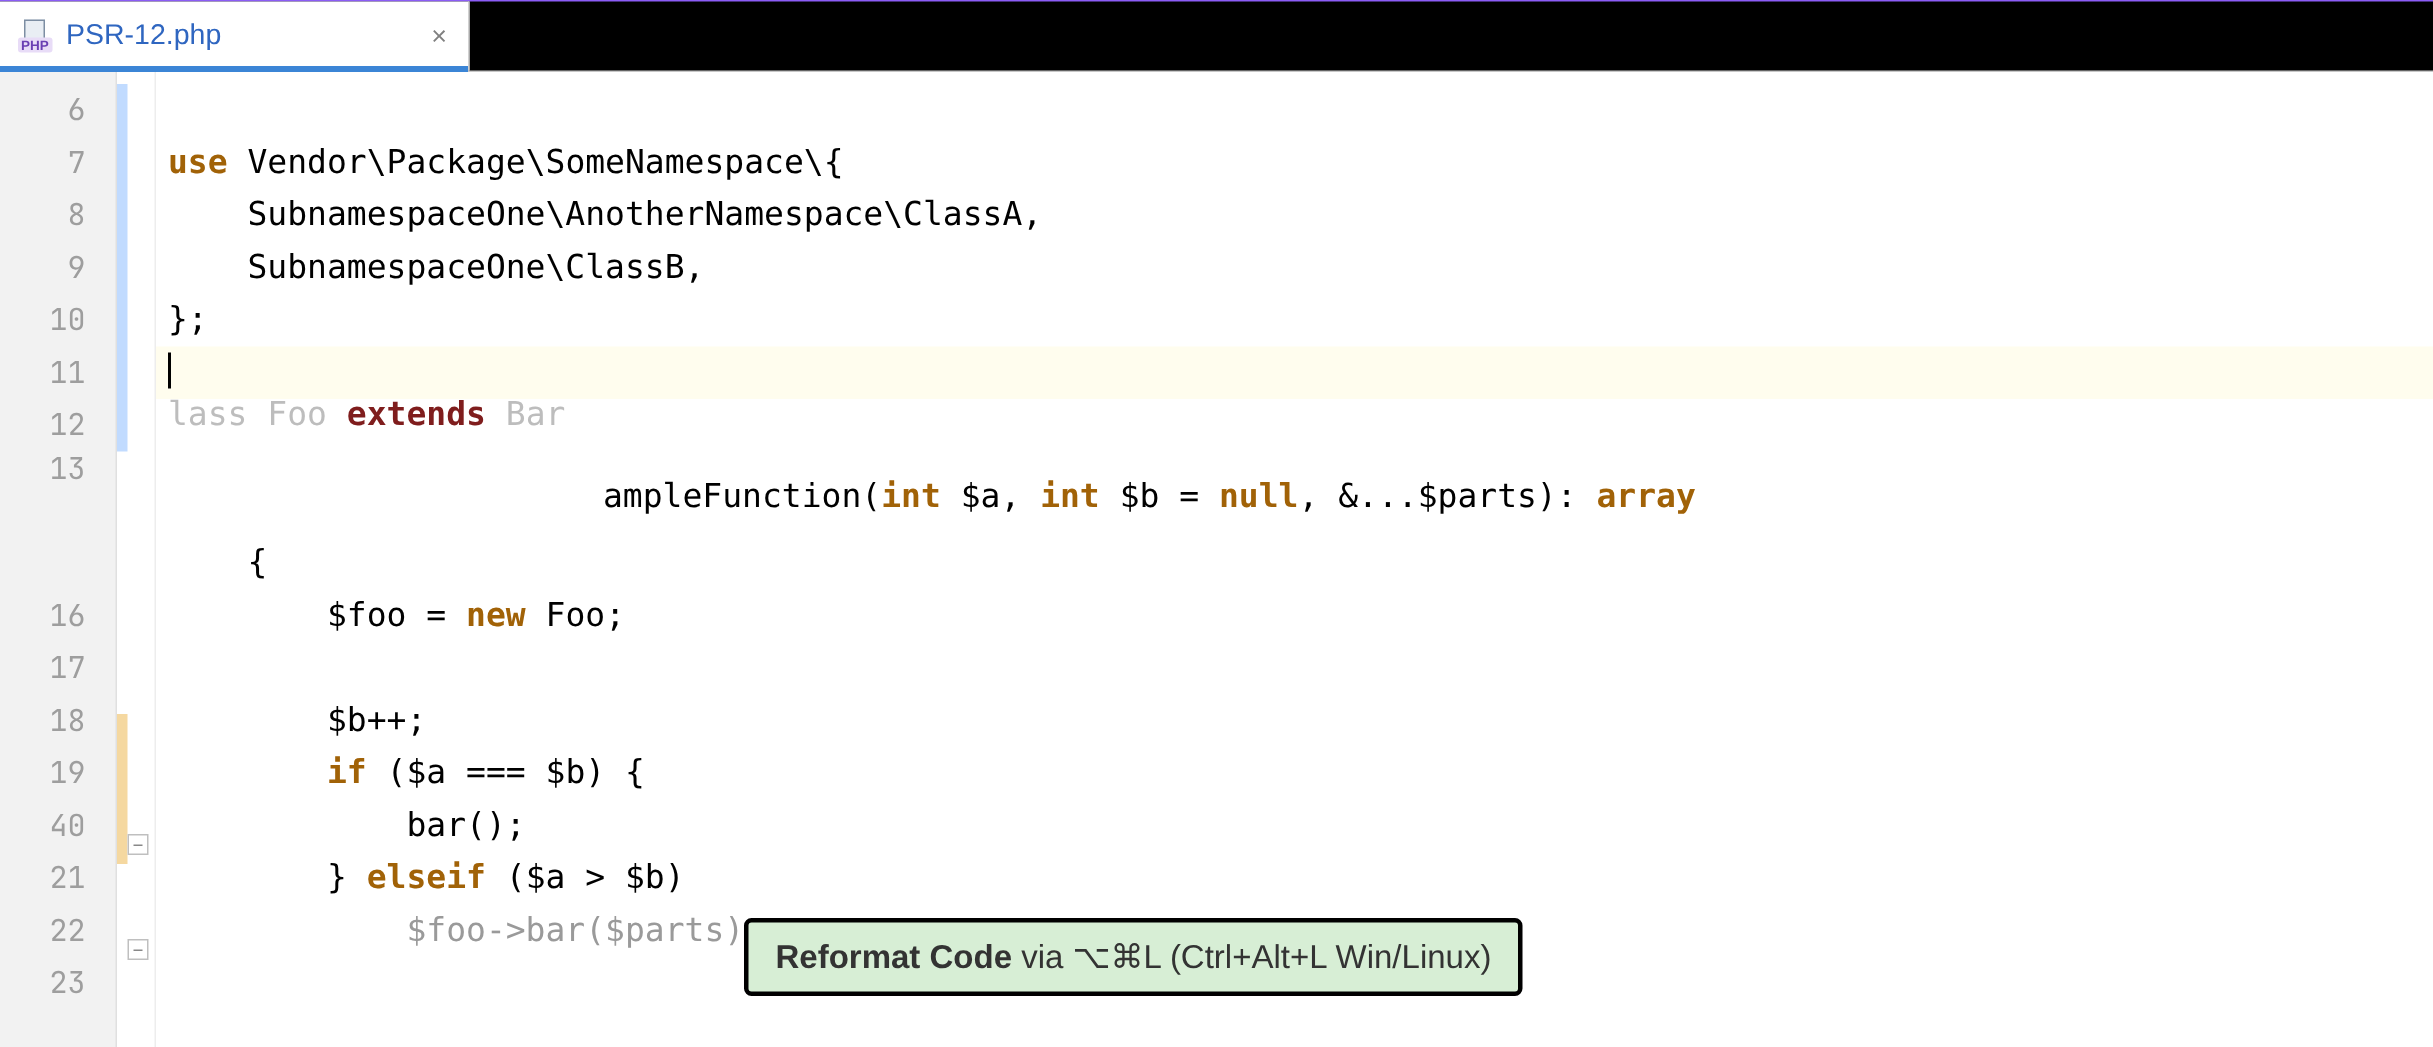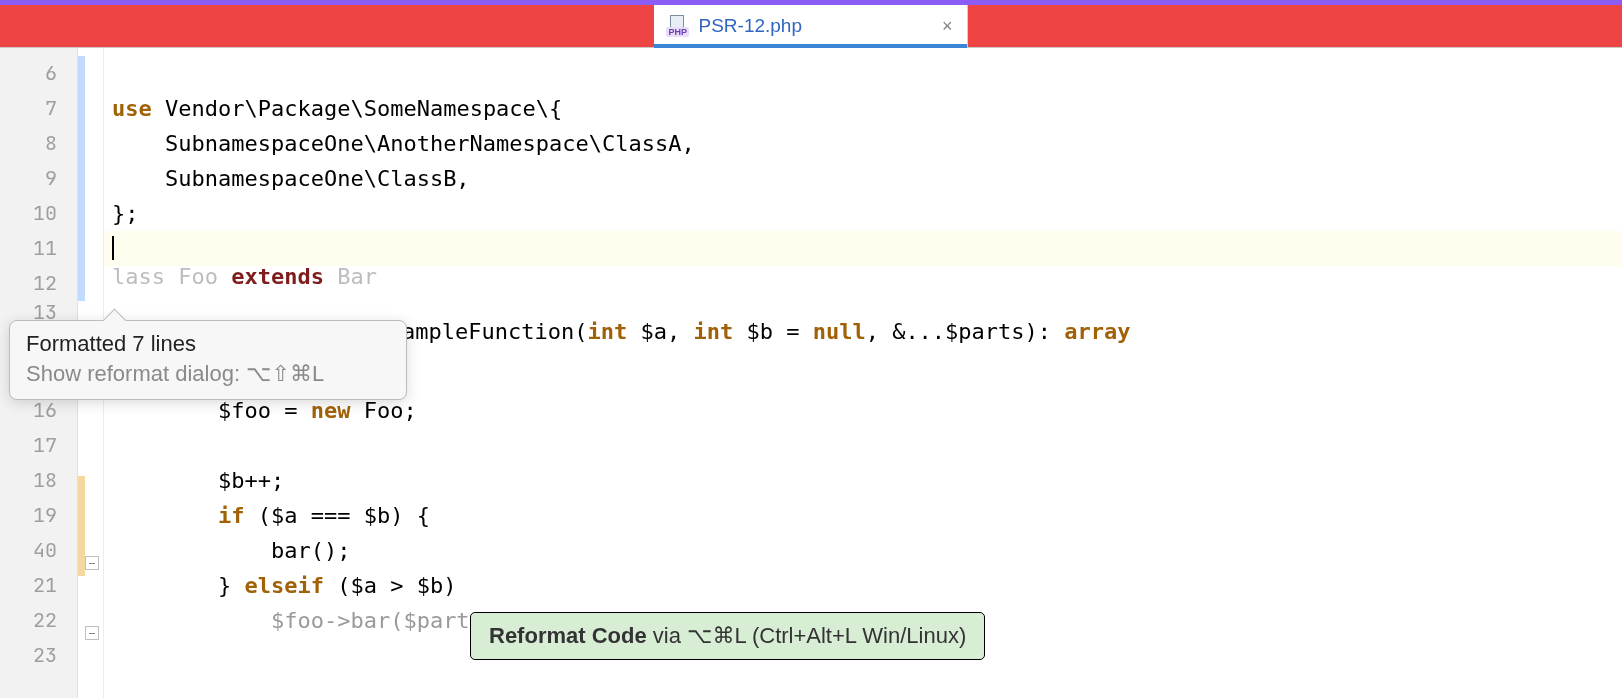--- a/index.html
+++ b/index.html
@@ -1,20 +1,20 @@
 <!DOCTYPE html>
 <html><head>
 <meta charset="utf-8">
 <style>
   * { box-sizing: border-box; margin: 0; padding: 0; }
   html, body { width: 1622px; height: 698px; overflow: hidden; font-family: -apple-system, BlinkMacSystemFont, "Segoe UI", sans-serif; background: #fff; }
   .mono { font-family: "JetBrains Mono", "Menlo", "Consolas", monospace; }
 
   
-  .tabbar { height: 48px; background: #ef4444; border-top: 5px solid #8b5cf6; border-bottom: 1px solid #c8c8c8; display: flex; align-items: stretch; justify-content: center; }
+  .tabbar { height: 48px; background: #000000; border-top: 1px solid #8b5cf6; border-bottom: 1px solid #c8c8c8; display: flex; align-items: stretch; }
   .tab { display: flex; align-items: center; gap: 10px; padding: 0 14px 0 12px; background: #fff; border-right: 1px solid #d0d0d0; position: relative; }
   .tab::after { content: ""; position: absolute; left: 0; right: 0; bottom: -1px; height: 4px; background: #3b85d6; }
   .tab .file-icon { width: 22px; height: 22px; position: relative; }
   .tab .file-icon .page { position: absolute; left: 4px; top: 0; width: 14px; height: 16px; background: #e9eef4; border: 1px solid #7d8ea3; }
   .tab .file-icon .badge { position: absolute; left: 0; bottom: 0; font-size: 9px; font-weight: 700; color: #6a3fb3; background: #e8dcf7; padding: 0 2px; border-radius: 2px; }
   .tab .filename { color: #2f66c0; font-size: 19px; }
   .tab .close { color: #808080; font-size: 18px; margin-left: 130px; cursor: pointer; }
 
   
   .editor { position: relative; height: calc(698px - 48px); display: flex; }
@@ -33,21 +33,21 @@
   .cls { text-decoration-style: wavy; text-decoration-color: #c0c0c0; text-align: center; }
   .caret { display:inline-block; width:2px; height:24px; background:#000; vertical-align:-4px; }
 
   
   .popup { position: absolute; left: 9px; top: 272px; width: 398px; padding: 10px 16px 12px 16px; background: #f7f7f7; border: 1px solid #bcbcbc; border-radius: 8px; box-shadow: 0 3px 14px rgba(0,0,0,.15); }
   .popup::before { content:""; position:absolute; top:-9px; left:96px; width:16px; height:16px; background:#f7f7f7; border-left:1px solid #bcbcbc; border-top:1px solid #bcbcbc; transform: rotate(45deg); }
   .popup .p1 { font-size: 22px; color: #222; margin-bottom: 4px; }
   .popup .p2 { font-size: 22px; color: #8a8a8a; }
 
   
-  .hint { position: absolute; left: 470px; top: 564px; background: #d7eed5; border: 1px solid #000000; border-radius: 5px; padding: 10px 18px; font-size: 22px; color: #333; }
+  .hint { position: absolute; left: 496px; top: 564px; background: #d7eed5; border: 3px solid #000000; border-radius: 5px; padding: 10px 18px; font-size: 22px; color: #333; }
   .hint b { font-weight: 700; }
 </style>
 </head>
 <body>
 
 <div class="tabbar">
   <div class="tab">
     <span class="file-icon">
       <span class="page"></span>
       <span class="badge">PHP</span>
@@ -97,21 +97,17 @@
     <pre><span>    {</span></pre>
     <pre><span>        $foo = </span><span class="kw">new</span><span class="cls"> Foo</span><span>;</span></pre>
     <pre><span></span></pre>
     <pre><span>        $b++;</span></pre>
     <pre><span>        </span><span class="kw">if</span><span> ($a === $b) {</span></pre>
     <pre><span>            bar();</span></pre>
     <pre><span>        } </span><span class="kw">elseif</span><span> ($a &gt; $b)</span></pre>
     <pre style="color:#9a9a9a"><span>            $foo-&gt;bar($parts);</span></pre>
   </div>
 
-  <div class="popup">
-    <div class="p1">Formatted 7 lines</div>
-    <div class="p2">Show reformat dialog: ⌥⇧⌘L</div>
-  </div>
 
   <div class="hint">
     <b>Reformat Code</b><span> via ⌥⌘L (Ctrl+Alt+L Win/Linux)</span>
   </div>
 </div>
 
 </body></html>

